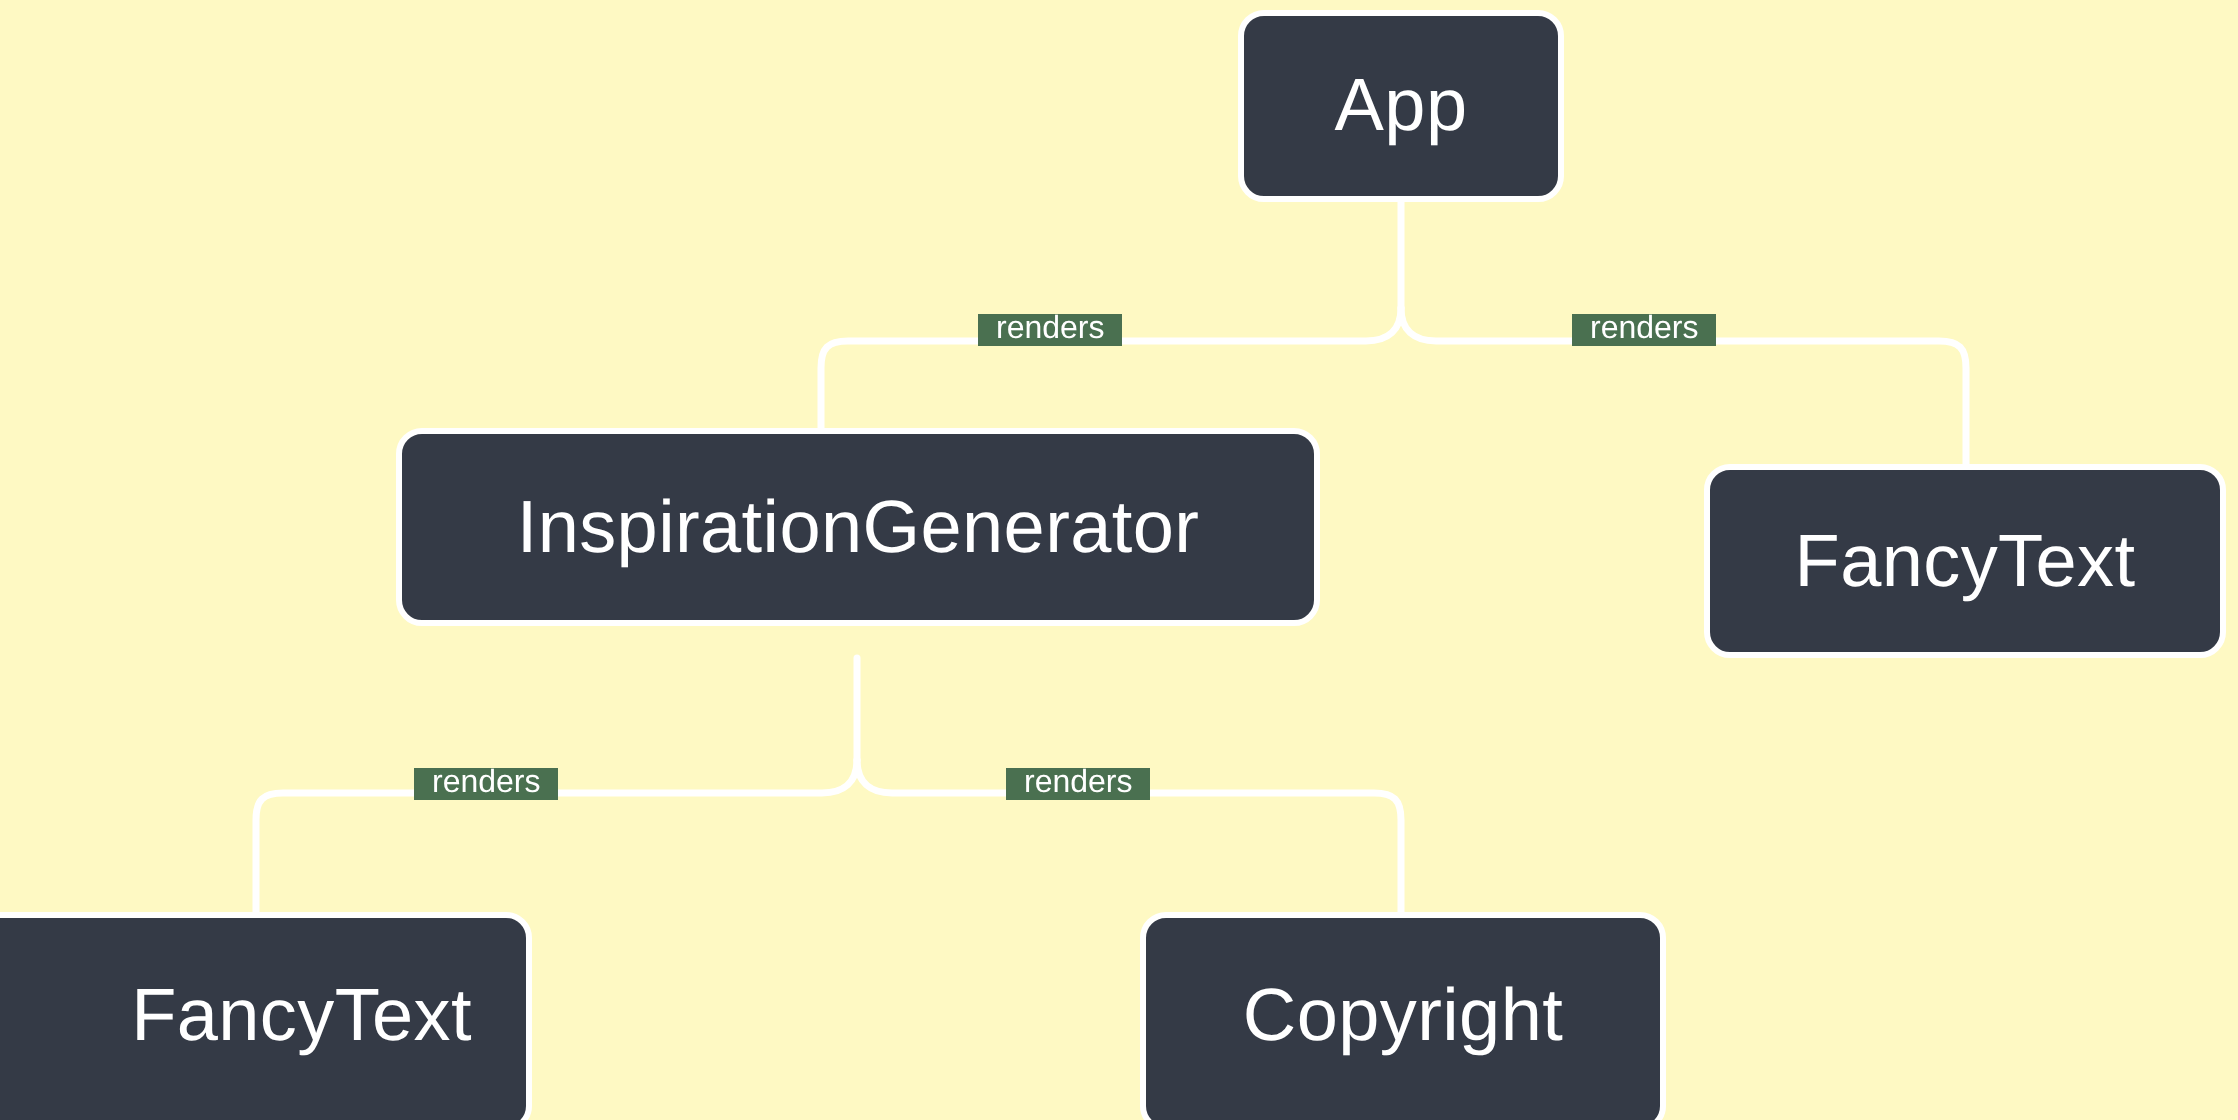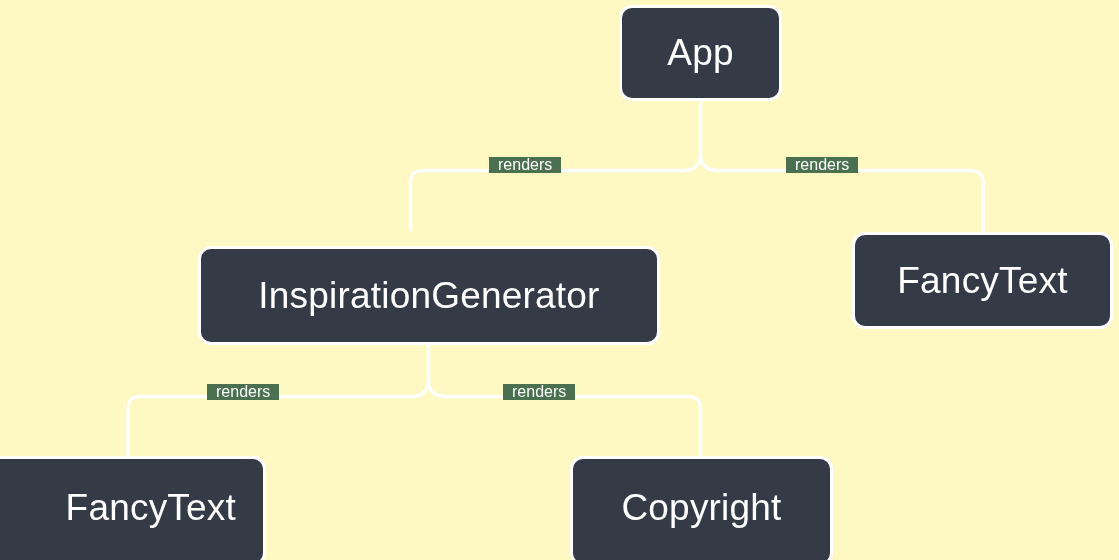--- a/index.html
+++ b/index.html
@@ -36,21 +36,21 @@
     justify-content: center;
     color: #ffffff;
     font-size: 37px;
     font-weight: 400;
     letter-spacing: 0.2px;
     white-space: nowrap;
     z-index: 2;
   }
   
   #node-app        { left: 619px; top: 5px;   width: 163px; height: 96px; }
-  #node-inspgen    { left: 198px; top: 246px; width: 462px; height: 99px; }
+  #node-inspgen    { left: 198px; top: 214px; width: 462px; height: 99px; }
   #node-fancy-right{ left: 852px; top: 232px; width: 261px; height: 97px; }
   #node-fancy-left { left: -88px; top: 456px; width: 354px; height: 110px;
                      border-bottom-left-radius: 13px; }
   #node-copyright  { left: 570px; top: 456px; width: 263px; height: 110px; }
 
   
   #node-fancy-left  { justify-content: flex-end; padding-right: 27px; align-items: flex-start; padding-top: 28px; }
   #node-copyright   { align-items: flex-start; padding-top: 28px; }
 
   .edge-label {

